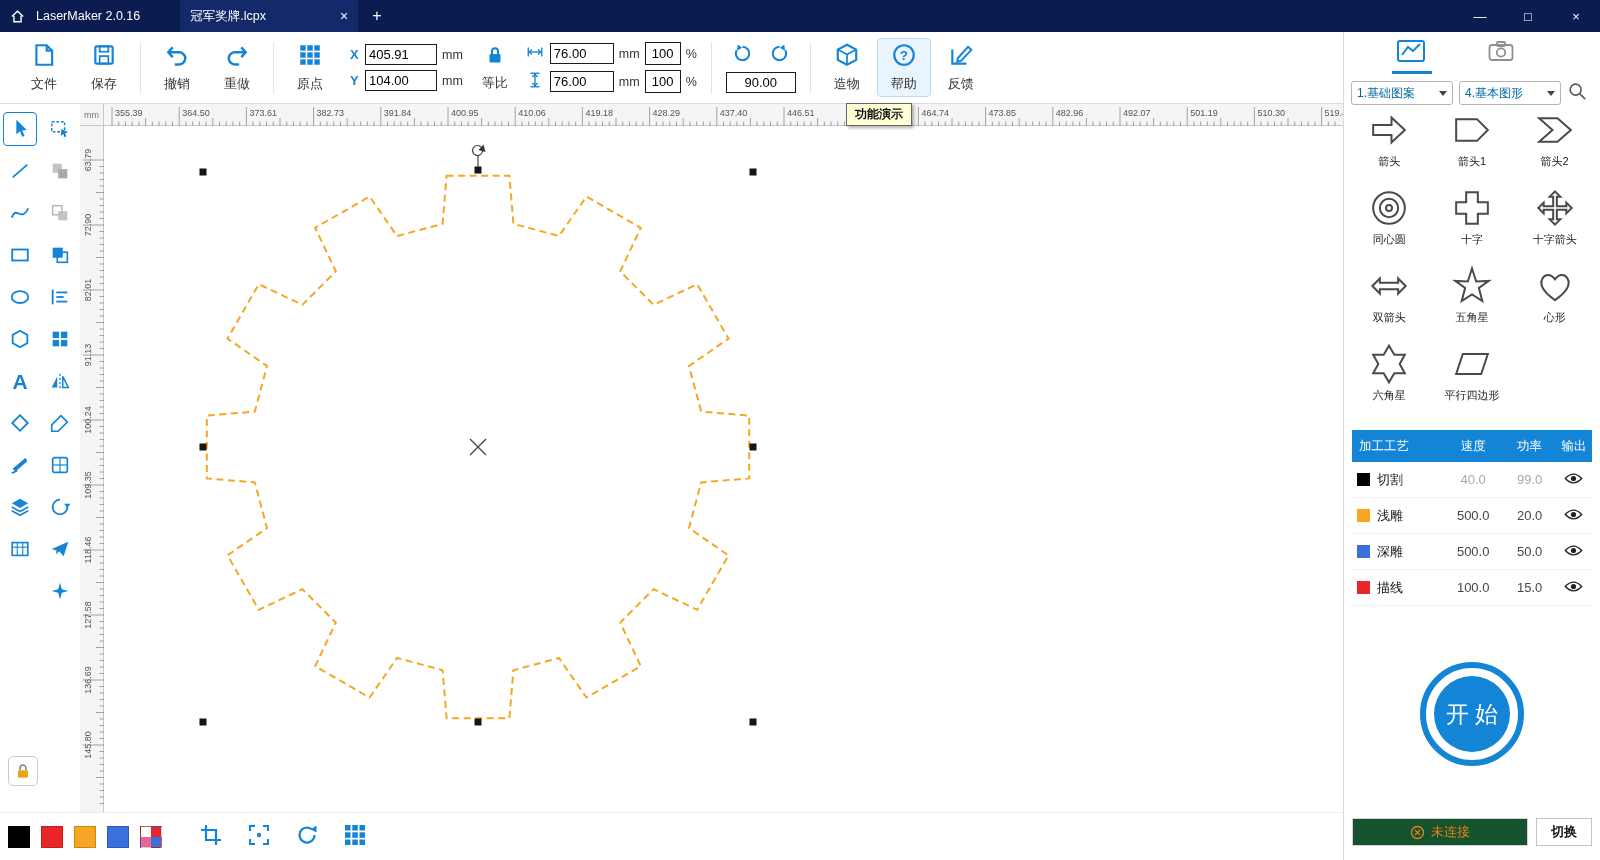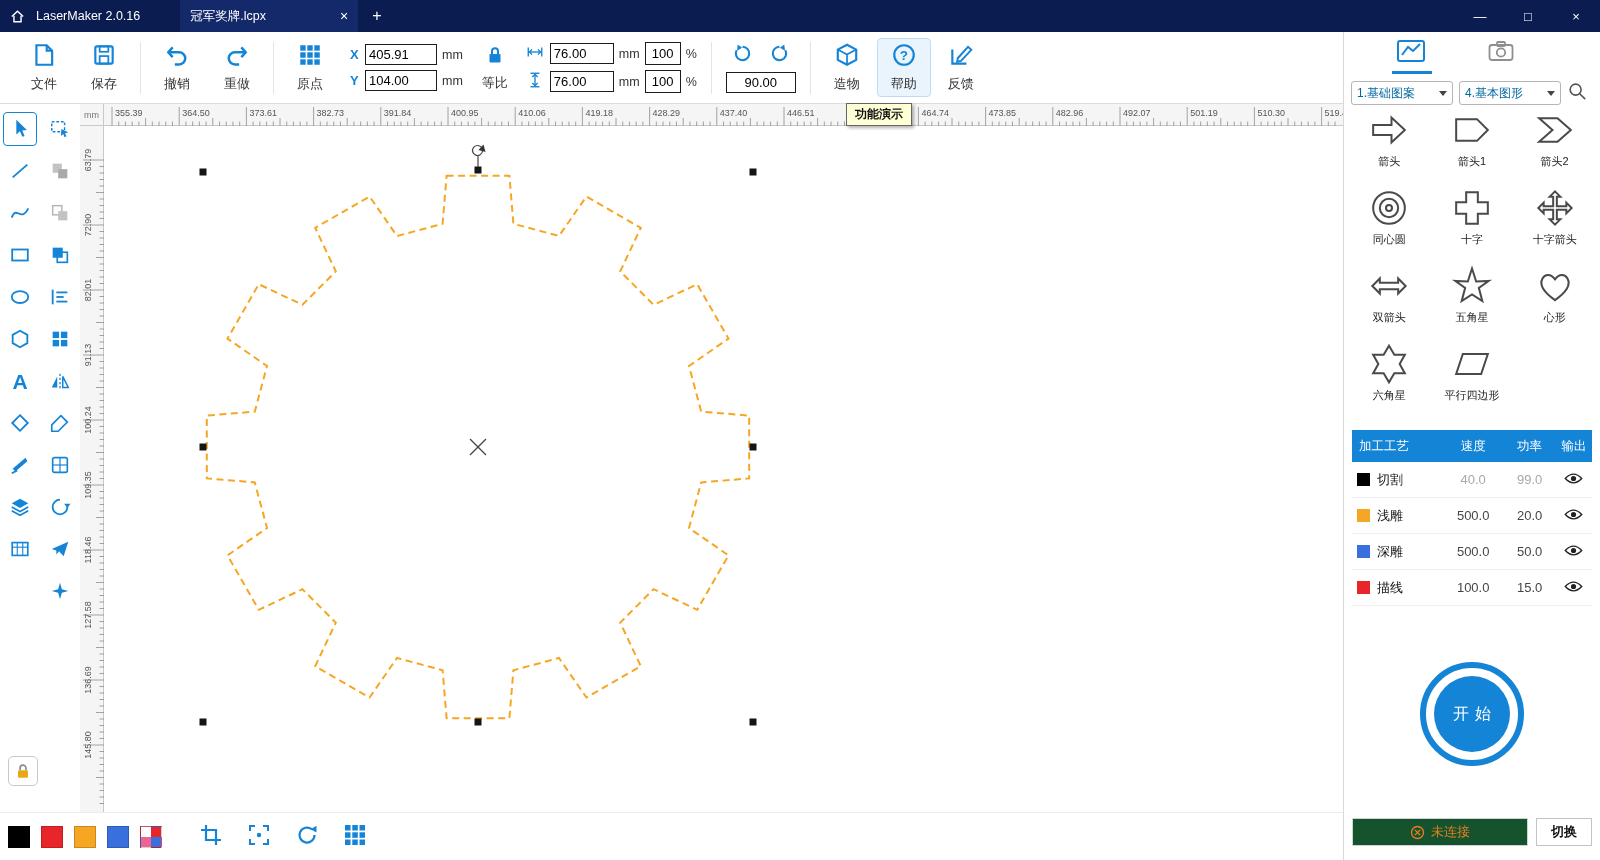--- a/index.html
+++ b/index.html
@@ -92,21 +92,21 @@
   .process th:first-child{text-align:left;padding-left:7px;width:38%;}
   .process th:nth-child(2){width:25%;} .process th:nth-child(3){width:22%;} .process th:nth-child(4){width:15%;text-align:center;}
   .process td{height:33px;border-bottom:1px solid #f1f1f1;font-size:13px;text-align:center;}
   .name-cell{display:flex;align-items:center;gap:7px;padding-left:4px;color:#111;}
   .sw{width:13px;height:13px;flex:0 0 auto;}
   .val{color:#464646;} .val.mut{color:#a8a8a8;}
   .start-wrap{display:flex;justify-content:center;margin-top:56px;}
   .start-btn{width:104px;height:104px;border-radius:50%;border:6px solid #1484d6;background:#fff;
              display:flex;align-items:center;justify-content:center;box-sizing:border-box;}
   .start-inner{width:76px;height:76px;border-radius:50%;background:#1484d6;color:#fff;display:flex;
-               align-items:center;justify-content:center;font-size:16px;letter-spacing:6px;padding-left:6px;box-sizing:border-box;font-family:Liberation Serif, serif;}
+               align-items:center;justify-content:center;font-size:23px;letter-spacing:6px;padding-left:6px;box-sizing:border-box;font-family:Liberation Serif, serif;}
   .rp-bottom{position:absolute;left:8px;right:8px;bottom:14px;display:flex;gap:8px;align-items:center;}
   .conn-box{flex:1;height:26px;border:1px solid #d2d2d2;background:#14532d;display:flex;align-items:center;
             justify-content:center;gap:6px;font-size:13px;color:#e87d1e;}
   .switch-btn{width:54px;height:26px;border:1px solid #c4c4c4;background:#fff;font-size:13px;color:#111;
               font-weight:bold;display:flex;align-items:center;justify-content:center;}
 </style>
 </head>
 <body>
 
 <div class="titlebar">

